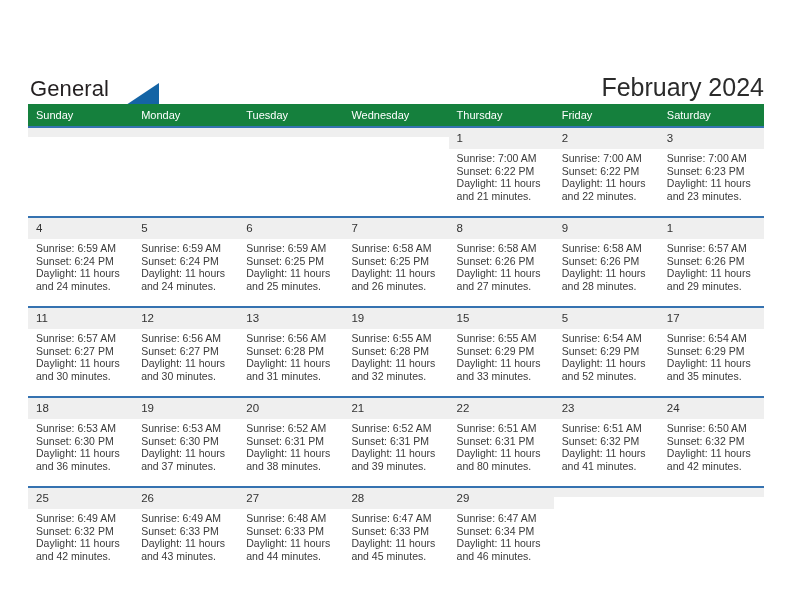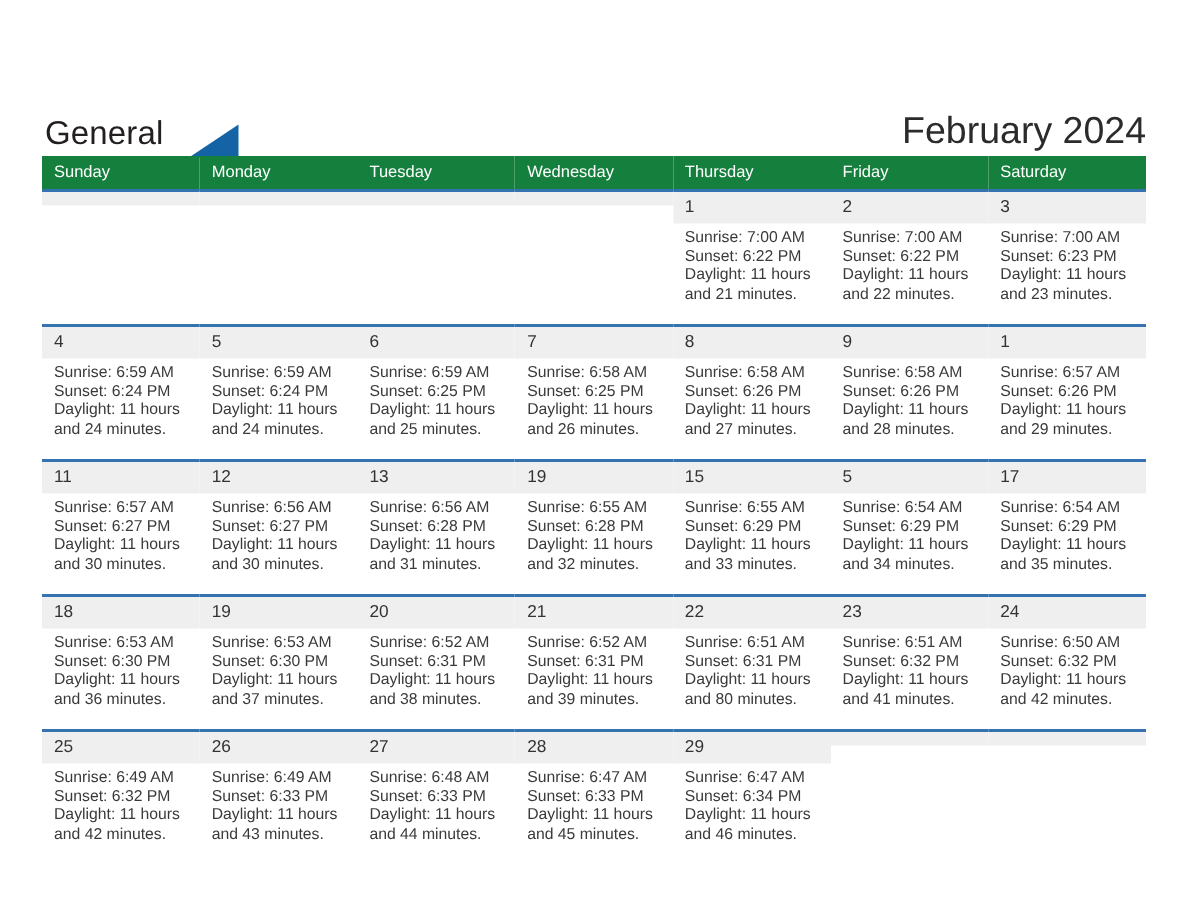--- a/index.html
+++ b/index.html
@@ -360,21 +360,21 @@
               </div>
             </div>
           </td>
           <td>
             <div class="cell-inner">
               <span class="daynum">5</span>
               <div class="details">
                 <div>Sunrise: 6:54 AM</div>
                 <div>Sunset: 6:29 PM</div>
                 <div>Daylight: 11 hours</div>
-                <div>and 34 minutes.</div>
+                <div>and 52 minutes.</div>
               </div>
             </div>
           </td>
           <td>
             <div class="cell-inner">
               <span class="daynum">17</span>
               <div class="details">
                 <div>Sunrise: 6:54 AM</div>
                 <div>Sunset: 6:29 PM</div>
                 <div>Daylight: 11 hours</div>

